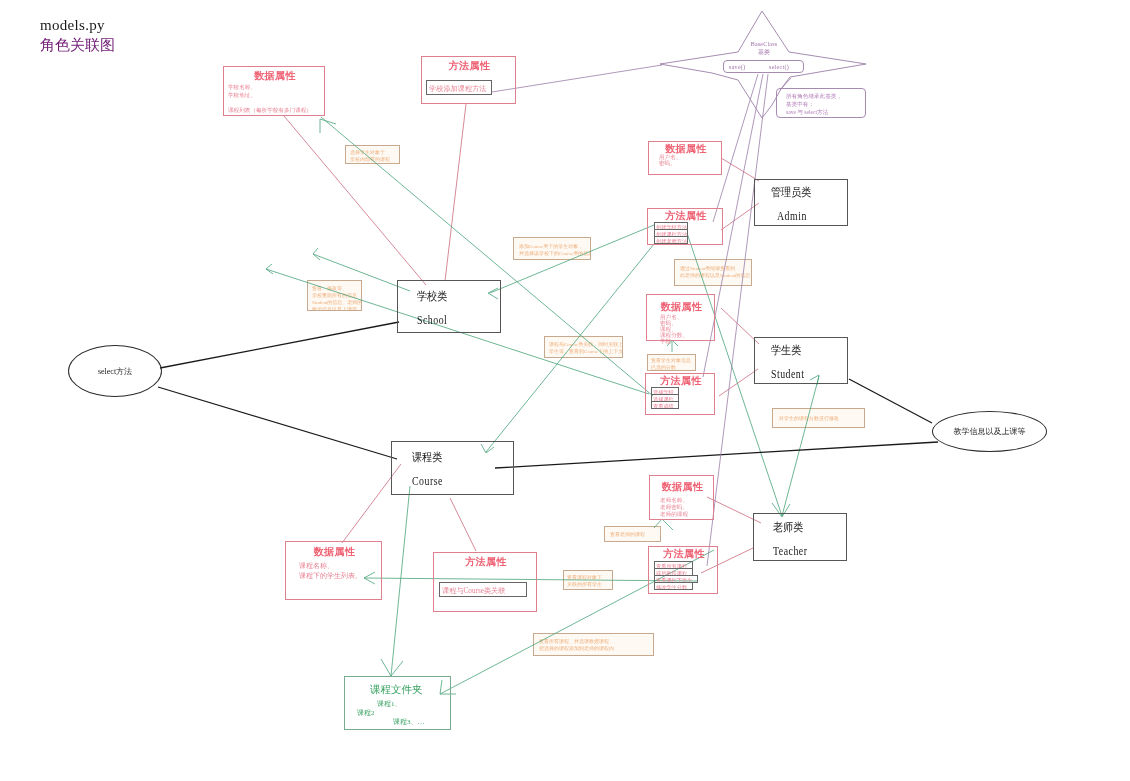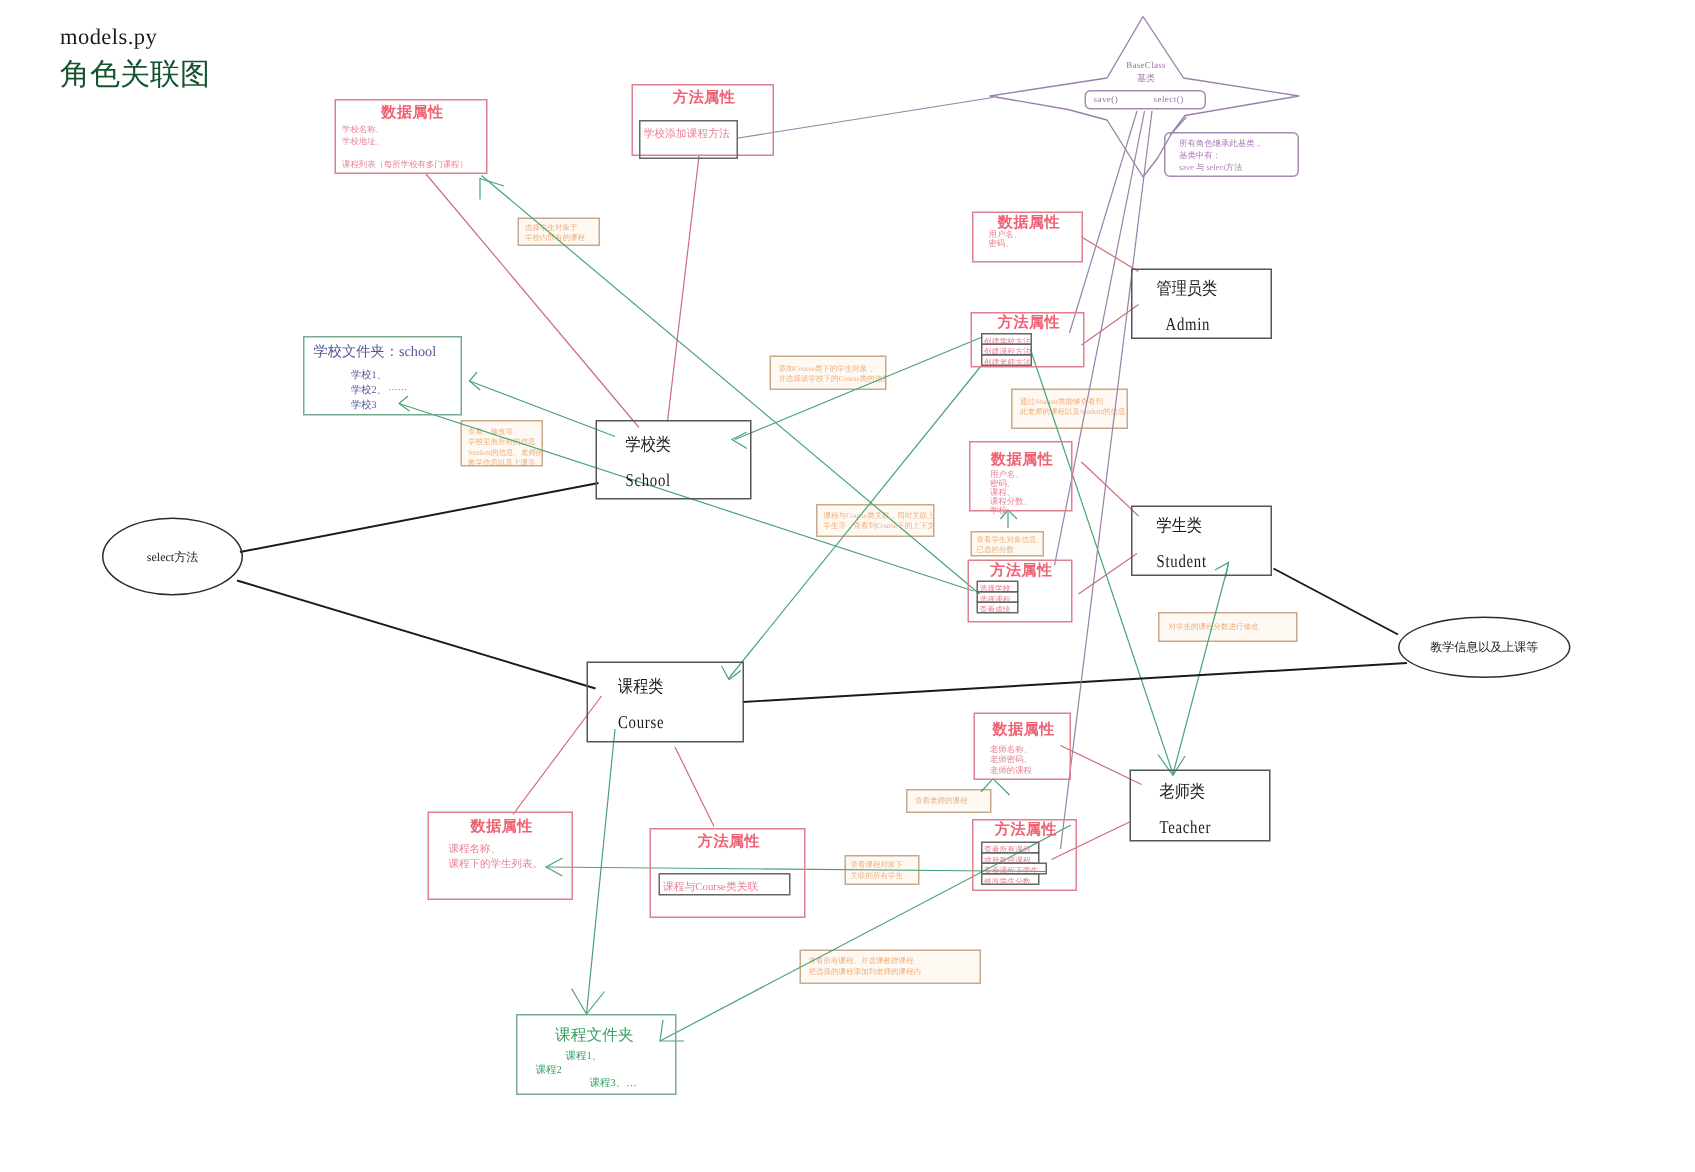--- a/index.html
+++ b/index.html
@@ -7,21 +7,21 @@
   #canvas{position:relative;width:1130px;height:781px;background:#fff;overflow:hidden;
           font-family:"Liberation Serif",serif;}
   #inner{position:absolute;left:0;top:0;width:1130px;height:781px;filter:blur(0.28px);border-radius:30px;}
   .abs{position:absolute;box-sizing:border-box;}
   svg.layer{position:absolute;left:0;top:0;width:1130px;height:781px;}
   #wires{z-index:3;}
   .note{z-index:2;}
   .attrbox,.clsbox,.foldbox,.ell{z-index:4;background:rgba(255,255,255,0);}
   
   .title-en{font-family:"Liberation Serif",serif;font-size:15px;color:#1a1a1a;letter-spacing:0.3px;}
-  .title-cn{font-size:20px;color:#14532d;letter-spacing:0px;}
+  .title-cn{font-size:15px;color:#701a75;letter-spacing:0px;}
   
   .clsbox{border:1.1px solid #555;background:transparent;}
   .cls-cn{font-size:11.5px;color:#1a1a1a;display:inline-block;transform:scaleX(0.88);transform-origin:left top;}
   .cls-en{font-family:"Liberation Serif",serif;font-size:12px;color:#1a1a1a;letter-spacing:.6px;display:inline-block;transform:scaleX(0.82);transform-origin:left top;}
   
   .attrbox{border:0.9px solid #e0808f;}
   .attr-h{font-size:10px;font-weight:bold;color:#ef6274;text-align:center;letter-spacing:.4px;line-height:10px;}
   .attr-l{font-size:5.6px;color:#e87f90;line-height:1.35;white-space:nowrap;}
   .mbox{border:0.8px solid #666;font-size:5.2px;color:#e87f90;display:block;white-space:nowrap;overflow:hidden;}
   
@@ -126,27 +126,20 @@
     <div>save 与 select方法</div>
   </div>
 
   <div class="abs ell" style="left:68px;top:345px;width:94px;height:52px;">
     <span>select方法</span>
   </div>
   <div class="abs ell" style="left:932px;top:411px;width:115px;height:41px;">
     <span>教学信息以及上课等</span>
   </div>
 
-  <div class="abs foldbox" style="left:202px;top:224px;width:106px;height:53px;">
-    <div class="abs fold-h" style="left:6px;top:3px;">学校文件夹：school</div>
-    <div class="abs fold-l" style="left:31px;top:21px;">学校1、</div>
-    <div class="abs fold-l" style="left:31px;top:31px;">学校2、</div>
-    <div class="abs fold-l" style="left:31px;top:41px;">学校3</div>
-    <div class="abs fold-l" style="left:56px;top:30px;font-size:6px;letter-spacing:.5px;">……</div>
-  </div>
 
   <div class="abs foldbox" style="left:344px;top:676px;width:107px;height:54px;">
     <div class="abs fold-h g" style="left:25px;top:6px;font-size:10.5px;">课程文件夹</div>
     <div class="abs fold-l g" style="left:12px;top:23px;font-size:7px;margin-left:20px;">课程1、</div>
     <div class="abs fold-l g" style="left:12px;top:32px;font-size:7px;">课程2</div>
     <div class="abs fold-l g" style="left:12px;top:41px;font-size:7px;margin-left:36px;">课程3、…</div>
   </div>
 
   <div class="abs note" style="left:345px;top:145px;width:55px;height:19px;padding:3px 0 0 4px;">
     <div>选择学生对象于</div>
@@ -200,21 +193,21 @@
 
   <div class="abs attrbox" style="left:223px;top:66px;width:102px;height:50px;">
     <div class="abs attr-h" style="left:0;top:4px;width:102px;">数据属性</div>
     <div class="abs attr-l" style="left:4px;top:17px;">学校名称、</div>
     <div class="abs attr-l" style="left:4px;top:25px;">学校地址、</div>
     <div class="abs attr-l" style="left:4px;top:40px;">课程列表（每所学校有多门课程）</div>
   </div>
 
   <div class="abs attrbox" style="left:421px;top:56px;width:95px;height:48px;">
     <div class="abs attr-h" style="left:0;top:4px;width:95px;">方法属性</div>
-    <div class="abs mbox" style="left:4px;top:23px;width:66px;height:26px;padding:3px 0 0 2px;font-size:7.2px;">学校添加课程方法</div>
+    <div class="abs mbox" style="left:4px;top:23px;width:66px;height:15px;padding:3px 0 0 2px;font-size:7.2px;">学校添加课程方法</div>
   </div>
 
   <div class="abs attrbox" style="left:648px;top:141px;width:74px;height:34px;">
     <div class="abs attr-h" style="left:0;top:2px;width:74px;">数据属性</div>
     <div class="abs attr-l" style="left:10px;top:12px;">用户名、</div>
     <div class="abs attr-l" style="left:10px;top:18px;">密码、</div>
   </div>
 
   <div class="abs attrbox" style="left:647px;top:208px;width:76px;height:37px;">
     <div class="abs attr-h" style="left:0;top:2px;width:76px;">方法属性</div>
@@ -278,19 +271,19 @@
   <div class="abs clsbox" style="left:754px;top:179px;width:94px;height:47px;">
     <div class="abs cls-cn" style="left:16px;top:5px;">管理员类</div>
     <div class="abs cls-en" style="left:22px;top:29px;">Admin</div>
   </div>
 
   <div class="abs clsbox" style="left:753px;top:513px;width:94px;height:48px;">
     <div class="abs cls-cn" style="left:19px;top:6px;">老师类</div>
     <div class="abs cls-en" style="left:19px;top:30px;">Teacher</div>
   </div>
 
-  <div class="abs clsbox" style="left:391px;top:441px;width:105px;height:54px;">
+  <div class="abs clsbox" style="left:391px;top:441px;width:123px;height:54px;">
     <div class="abs cls-cn" style="left:20px;top:8px;">课程类</div>
     <div class="abs cls-en" style="left:20px;top:32px;">Course</div>
   </div>
 
 </div>
 </div>
 
 </body></html>

